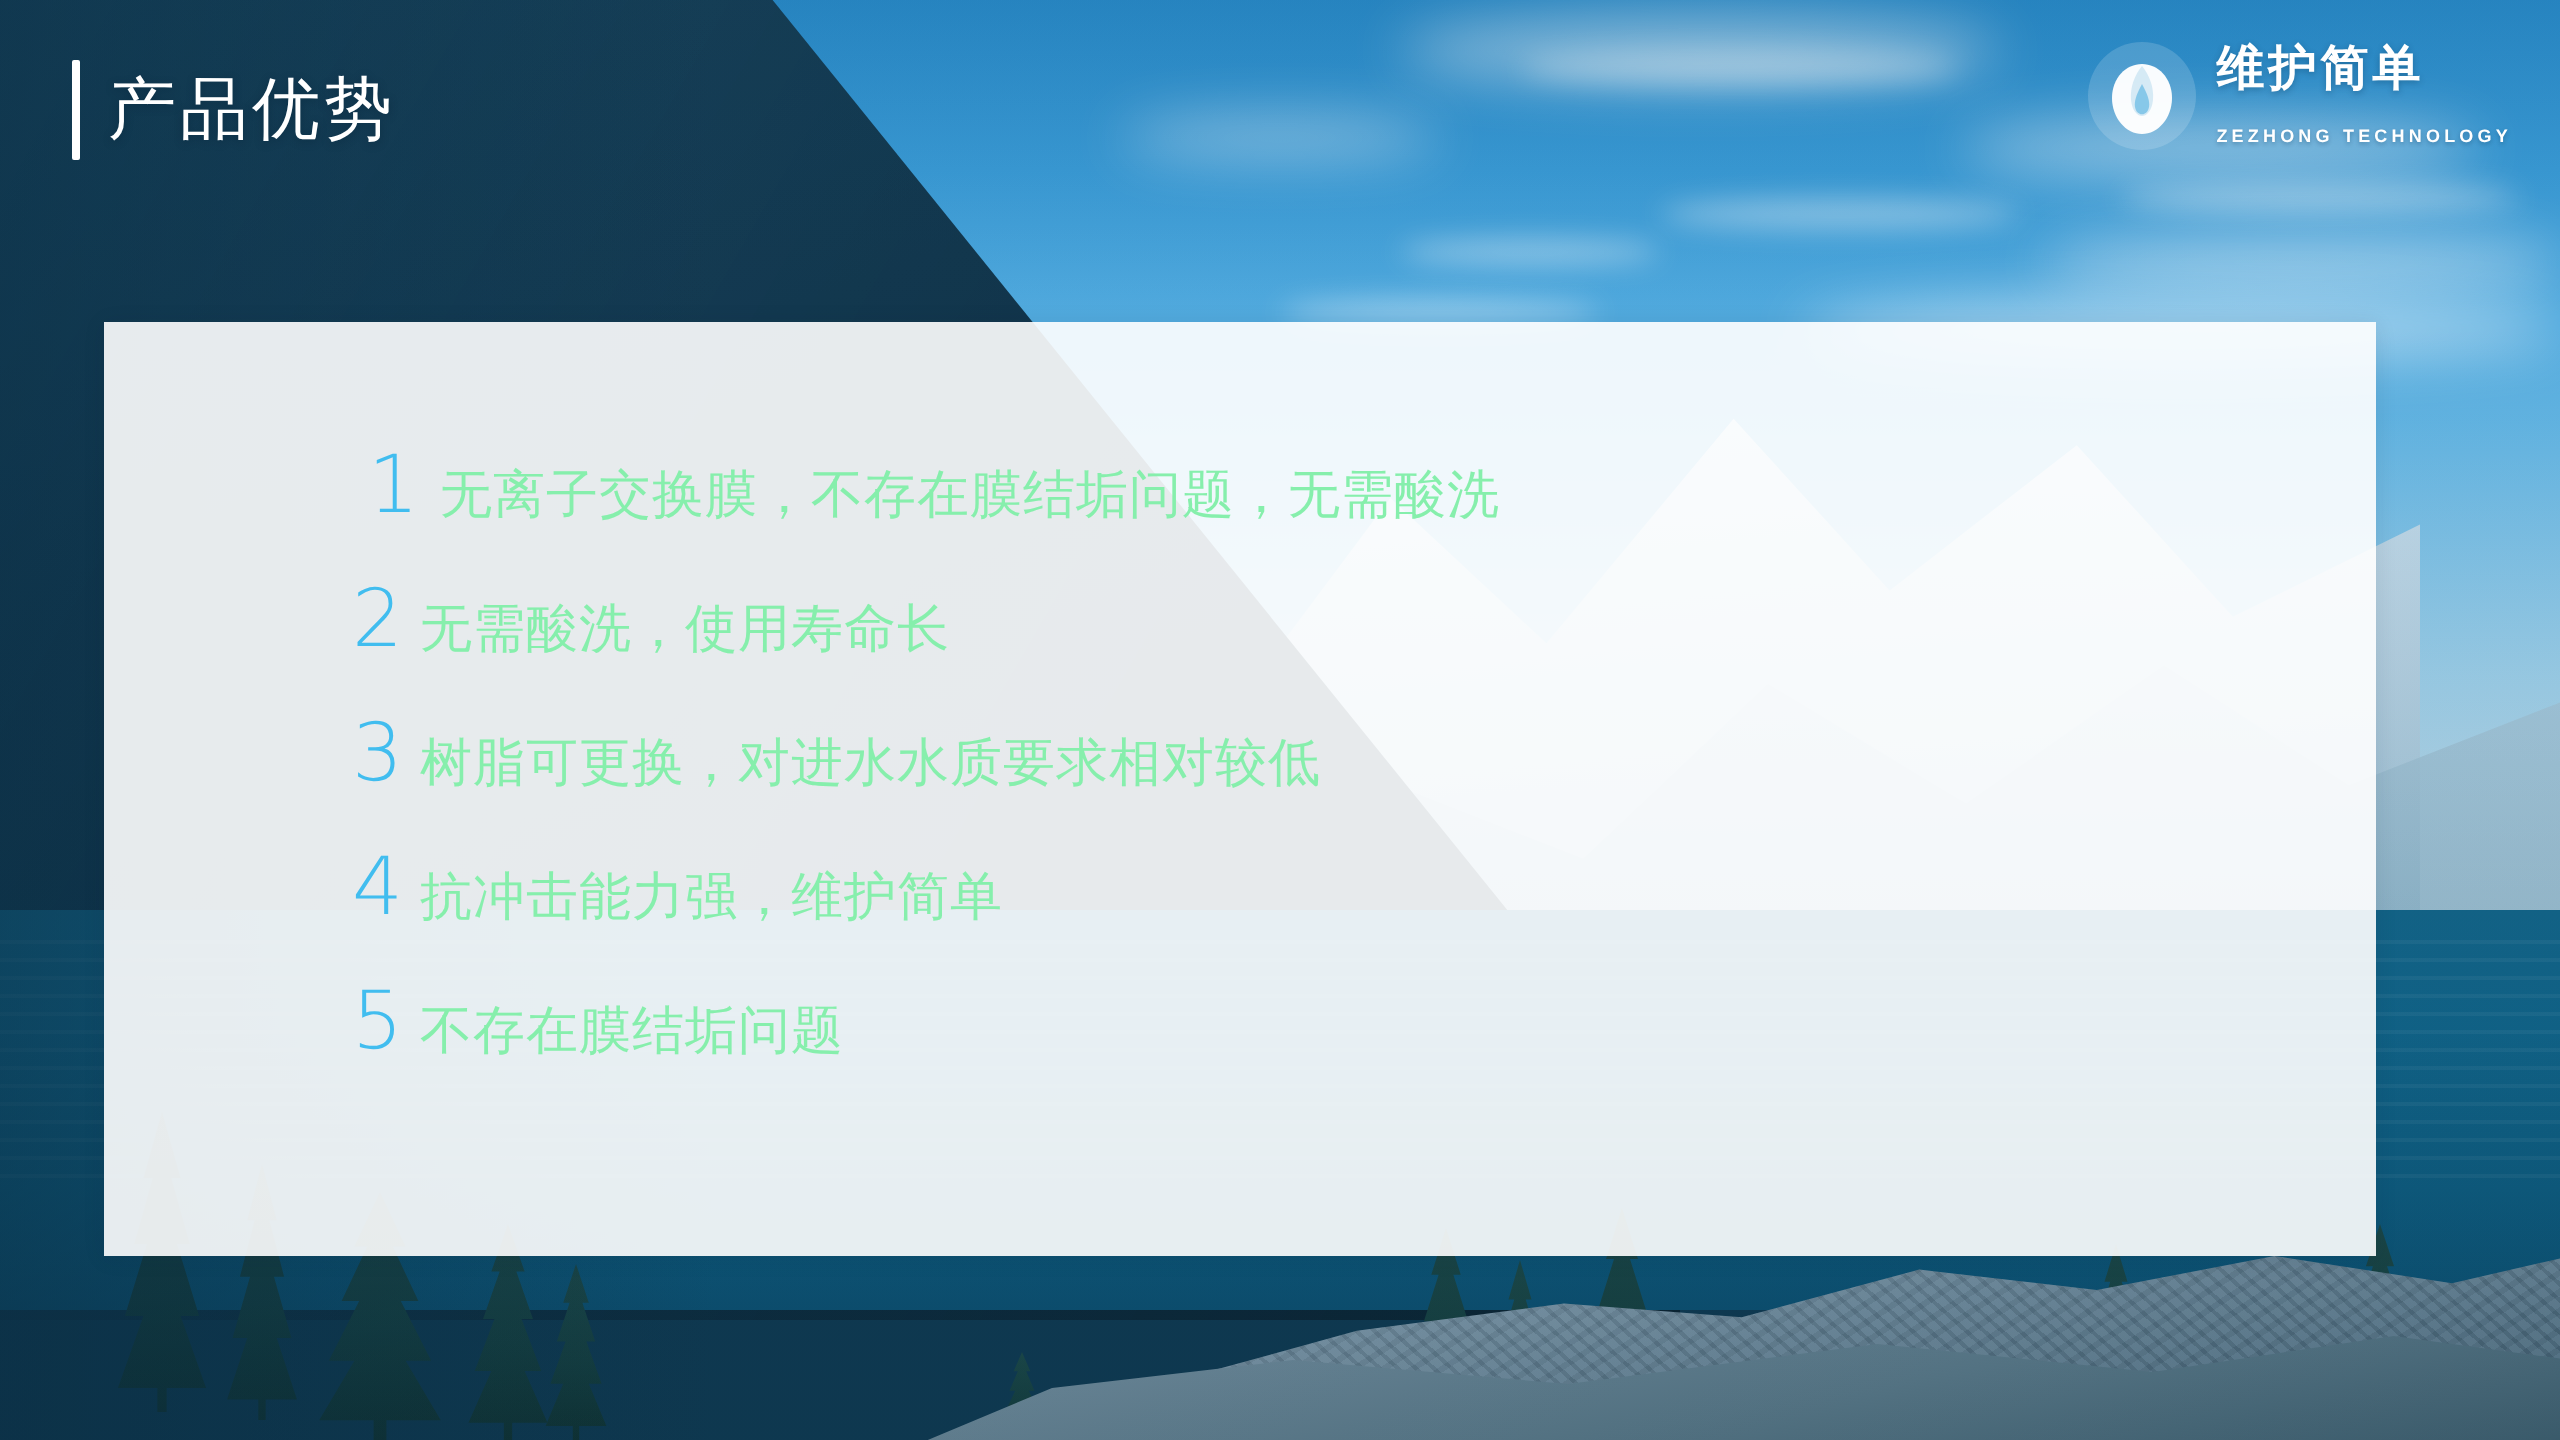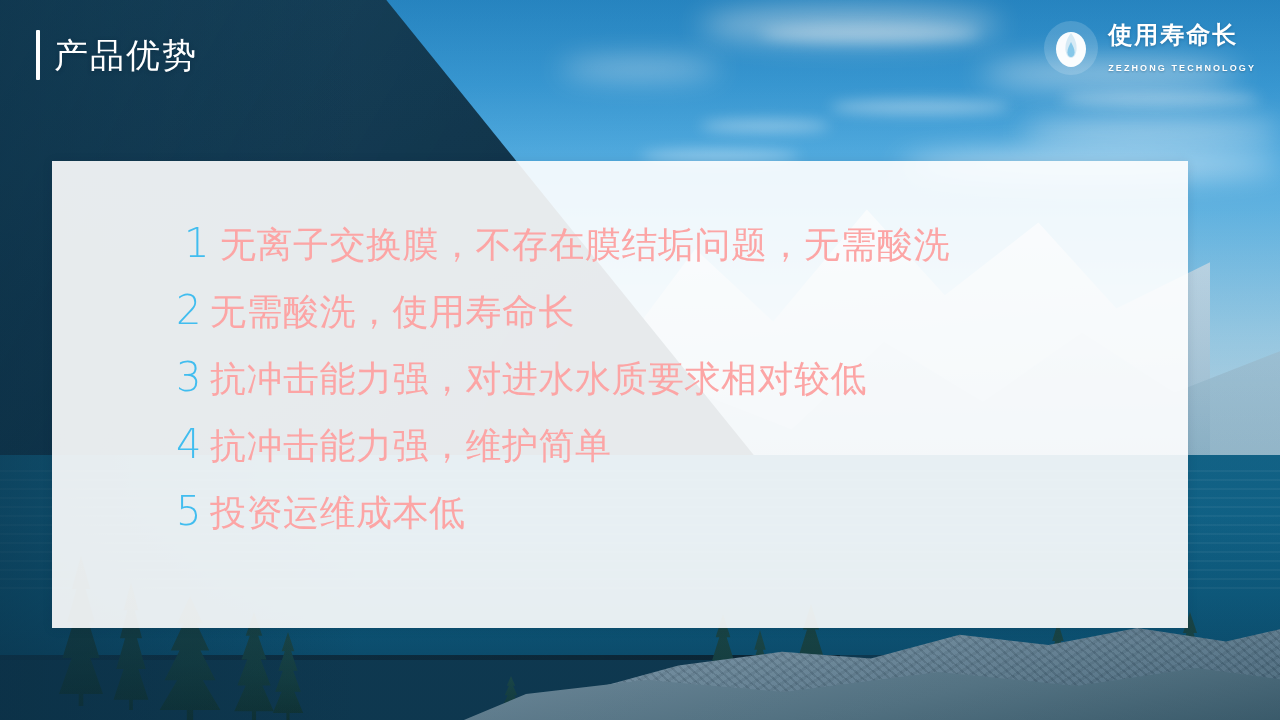--- a/index.html
+++ b/index.html
@@ -185,22 +185,22 @@
   .row .num {
     color: #41BDEF;
     font-size: 40px;
     font-weight: 300;
     line-height: 1;
     width: 34px;
     text-align: left;
     font-family: "DejaVu Sans", "Liberation Sans", sans-serif;
   }
   .row .txt {
-    color: #fca5a5;
-    font-size: 36px;
+    color: #86efac;
+    font-size: 26px;
     font-weight: 400;
     line-height: 1;
     letter-spacing: 0.5px;
     white-space: nowrap;
   }
   .row.indent .num { padding-left: 8px; }
   .row.indent .txt { padding-left: 2px; }
 </style>
 </head>
 <body>
@@ -256,49 +256,49 @@
   <div class="logo">
     <span class="logo-mark">
       <svg viewBox="0 0 56 56" width="56" height="56" aria-hidden="true">
         <circle cx="28" cy="28" r="27" fill="rgba(255,255,255,0.16)"></circle>
         <path d="M28 12 C20 12 13 19 13 29 C13 39 20 47 28 47 C36 47 43 39 43 29 C43 19 36 12 28 12 Z" fill="#ffffff" opacity="0.97"></path>
         <path d="M28 13 C24 18 22 24 22.5 30 C23 35 25.5 38 28 38 C30.5 38 33 35 33.5 30 C34 24 32 18 28 13 Z" fill="#cfe6f3" opacity="0.85"></path>
         <path d="M28 22 C25.6 26.5 24.4 29.6 24.4 32.2 C24.4 35.2 26 37.1 28 37.1 C30 37.1 31.6 35.2 31.6 32.2 C31.6 29.6 30.4 26.5 28 22 Z" fill="#7ec4e8" opacity="0.9"></path>
       </svg>
     </span>
     <span class="logo-text">
-      <span class="logo-cn">使用寿命长</span>
+      <span class="logo-cn">维护简单</span>
       <span class="logo-en">ZEZHONG TECHNOLOGY</span>
     </span>
   </div>
 
   <div class="panel">
     <div class="list">
 
       <div class="row indent">
         <span class="num">1</span>
         <span class="txt">无离子交换膜，不存在膜结垢问题，无需酸洗</span>
       </div>
 
       <div class="row">
         <span class="num">2</span>
         <span class="txt">无需酸洗，使用寿命长</span>
       </div>
 
       <div class="row">
         <span class="num">3</span>
-        <span class="txt">抗冲击能力强，对进水水质要求相对较低</span>
+        <span class="txt">树脂可更换，对进水水质要求相对较低</span>
       </div>
 
       <div class="row">
         <span class="num">4</span>
         <span class="txt">抗冲击能力强，维护简单</span>
       </div>
 
       <div class="row">
         <span class="num">5</span>
-        <span class="txt">投资运维成本低</span>
+        <span class="txt">不存在膜结垢问题</span>
       </div>
 
     </div>
   </div>
 
 </div>
 
 </body></html>

